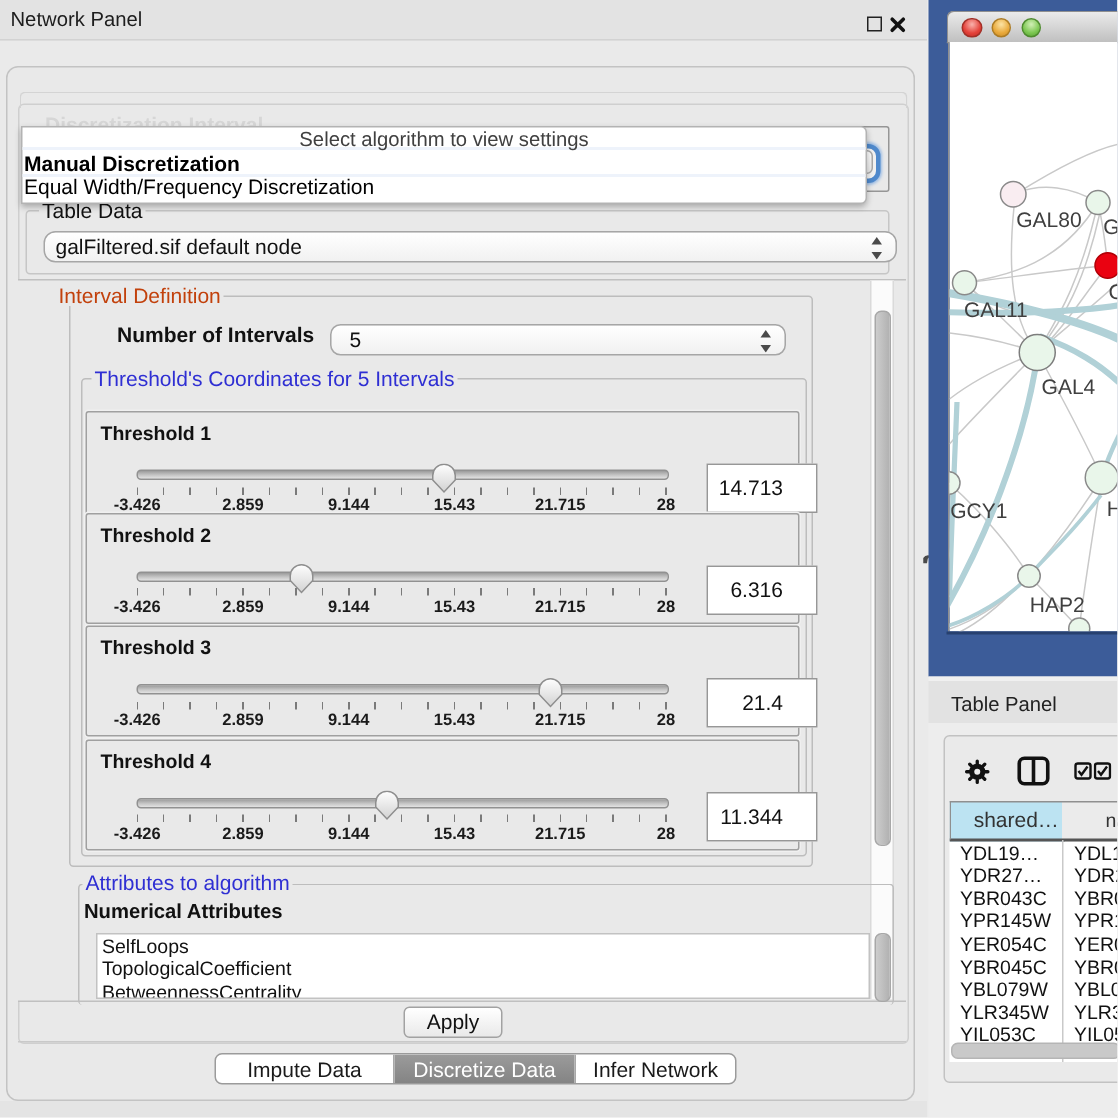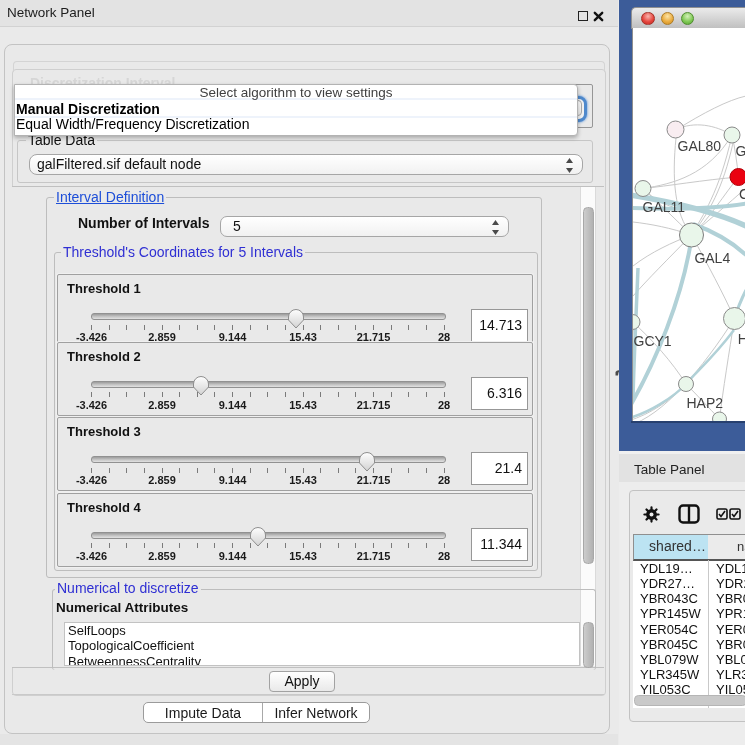--- a/index.html
+++ b/index.html
@@ -7,34 +7,34 @@
        font-family:"Liberation Sans",sans-serif;background:#eaeaea;}
   .abs{position:absolute;}
   .tabbar{position:absolute;display:flex;height:21px;background:#fff;
           border:1px solid #9b9b9b;border-radius:5px;overflow:hidden;
           font-size:14px;color:#1a1a1a;}
   .tabbar .seg{display:flex;align-items:center;justify-content:center;
           border-left:1px solid #a8a8a8;white-space:nowrap;}
   .tabbar .seg:first-child{border-left:none;}
   .tabbar .sel{background:linear-gradient(#9b9b9b,#848484);color:#fff;}
   .combo{position:absolute;background:linear-gradient(#ffffff,#f1f1f1);
-         border:1px solid #a6a6a6;border-radius:4px;font-size:14px;color:#111;}
+         border:1px solid #a6a6a6;border-radius:4px;font-size:14px;color:#111;padding-left:15px;}
   .combo .ctext{position:absolute;left:10px;top:0;line-height:21px;}
   .grouplab{position:absolute;font-size:14px;background:#e9e9e9;padding:0 2px;line-height:13px;}
   .gbox{position:absolute;border:1px solid #bdbdbd;border-radius:3px;}
   .tbox{position:absolute;left:57px;width:474px;height:72px;background:#e9e9e9;
         border:1px solid #a0a0a0;border-radius:2px;box-shadow:0 0 0 1px #f0f0f0;}
   .tlab{position:absolute;left:9px;top:6px;font-size:13px;font-weight:bold;color:#111;}
   .track{position:absolute;left:33px;top:38px;width:353px;height:5px;border-radius:3px;
          background:linear-gradient(#9c9c9c,#c6c6c6 55%,#e2e2e2);border:1px solid #919191;}
   .ticks{position:absolute;left:33px;top:49.5px;width:354px;height:5px;
          background:repeating-linear-gradient(to right,#7a7a7a 0 1px,transparent 1px 17.625px);}
   .tickl{position:absolute;top:56px;font-size:11px;font-weight:bold;color:#1a1a1a;transform:translateX(-50%);}
   .vbox{position:absolute;left:413px;top:34px;width:50px;height:31px;background:#fff;
-        border:1px solid #979797;font-size:14px;color:#111;text-align:right;line-height:31px;padding-right:5px;}
+        border:1px solid #979797;font-size:14px;color:#111;text-align:right;line-height:31px;padding-right:22px;}
   .thumb{position:absolute;top:33.5px;width:18px;height:20px;}
 </style>
 </head>
 <body>
 <div id="app">
 
   <div class="abs" style="left:0;top:0;width:618px;height:26px;background:#e3e3e3;border-bottom:1px solid #d2d2d2;"></div>
   <div class="abs" style="left:7px;top:5px;font-size:13.5px;color:#1d1d1d;">Network Panel</div>
   <div class="abs" style="left:578px;top:11px;width:8px;height:8px;border:1.6px solid #222;"></div>
   <svg class="abs" style="left:593px;top:11px;" width="11" height="11" viewBox="0 0 11 11">
@@ -64,21 +64,21 @@
     </svg>
   </div>
 
   <div class="abs" style="left:12px;top:186px;width:592px;height:480px;border-top:1px solid #c0c0c0;border-bottom:1px solid #c0c0c0;background:#e9e9e9;"></div>
 
   <div class="abs" style="left:580px;top:187px;width:14px;height:479px;background:#fbfbfb;border-left:1px solid #dadada;border-right:1px solid #dadada;"></div>
   <div class="abs" style="left:582.5px;top:207px;width:9px;height:355px;border-radius:4.5px;background:linear-gradient(to right,#cdcdcd,#b1b1b1);border:0.5px solid #a8a8a8;"></div>
   <div class="abs" style="left:582.5px;top:622px;width:9px;height:44px;border-radius:4.5px;background:linear-gradient(to right,#cdcdcd,#b1b1b1);border:0.5px solid #a8a8a8;"></div>
 
   <div class="gbox" style="left:46px;top:197px;width:494px;height:379px;"></div>
-  <div class="grouplab" style="left:54px;top:191px;color:#1d4ed8;text-decoration:underline;">Interval Definition</div>
+  <div class="grouplab" style="left:37px;top:191px;color:#c2410c;">Interval Definition</div>
 
   <div class="abs" style="left:78px;top:215px;font-size:14px;font-weight:bold;color:#111;">Number of Intervals</div>
   <div class="combo" style="left:220px;top:216px;width:287px;height:19px;border-radius:7px;">
     <div class="ctext" style="left:12px;line-height:19px;">5</div>
     <svg style="position:absolute;right:8px;top:3px;" width="9" height="15" viewBox="0 0 9 15">
       <path d="M4.5 0 L8 5 L1 5 Z" fill="#4a4a4a"></path>
         <path d="M4.5 15 L8 10 L1 10 Z" fill="#4a4a4a"></path>
     </svg>
   </div>
 
@@ -146,31 +146,32 @@
       <span class="tickl" style="left:245px;">15.43</span>
       <span class="tickl" style="left:315.5px;">21.715</span>
       <span class="tickl" style="left:386px;">28</span>
     <svg class="thumb" style="left:190.7px;" width="18" height="20" viewBox="0 0 18 20">
         <path d="M1.5 8 a7.5 7.5 0 0 1 15 0 v3 L9 19 L1.5 11 Z" fill="url(#tg1)" stroke="#8e8e8e" stroke-width="1"></path>
       </svg>
     <div class="vbox">11.344</div>
   </div>
 
   <div class="gbox" style="left:52px;top:589px;width:542px;height:80px;border-bottom:none;"></div>
-  <div class="grouplab" style="left:55px;top:582px;color:#2f2fd3;">Numerical to discretize</div>
+  <div class="grouplab" style="left:55px;top:582px;color:#2f2fd3;">Attributes to algorithm</div>
   <div class="abs" style="left:56px;top:600px;font-size:13.5px;font-weight:bold;color:#111;">Numerical Attributes</div>
   <div class="abs" style="left:64px;top:622px;width:514px;height:42px;background:#fff;border:1px solid #c2c2c2;overflow:hidden;font-size:13px;color:#111;">
     <div style="padding:0 0 0 3px;line-height:15.3px;">SelfLoops<br>TopologicalCoefficient<br>BetweennessCentrality</div>
   </div>
 
   <div class="abs" style="left:269px;top:670.5px;width:64px;height:19px;background:linear-gradient(#ffffff,#e9e9e9);border:1px solid #a2a2a2;border-radius:4px;font-size:14px;color:#111;text-align:center;line-height:19px;">Apply</div>
   <div class="abs" style="left:12px;top:694px;width:592px;height:1px;background:#c9c9c9;"></div>
 
   <div class="tabbar" style="left:143px;top:702px;height:19px;">
     <div class="seg" style="width:118px;">Impute Data</div>
+    <div class="seg sel" style="width:120px;">Discretize Data</div>
     <div class="seg" style="width:106px;">Infer Network</div>
   </div>
 
   <div class="abs" style="left:0;top:734px;width:618px;height:11px;background:#e4e4e4;"></div>
 
   <svg class="abs" style="left:615px;top:368.5px;" width="6" height="7" viewBox="0 0 6 7">
       <path d="M0.5 6.5 L0.5 3 Q2 0.5 5.5 1.5 L3.5 3.5 L3 6.5 Z" fill="#4a4a4a"></path>
     </svg>
 
   <div class="abs" style="left:14px;top:84px;width:562px;height:50px;background:#fff;border:1px solid #b3b3b3;border-radius:0 4px 4px 0;box-shadow:0 2px 4px rgba(0,0,0,0.28);z-index:30;">

